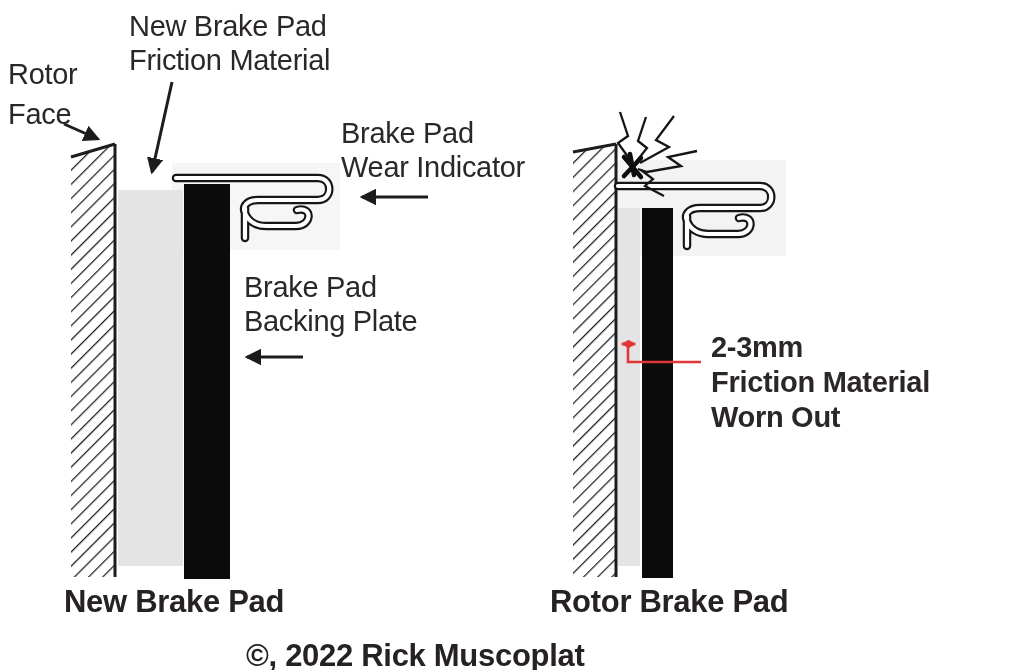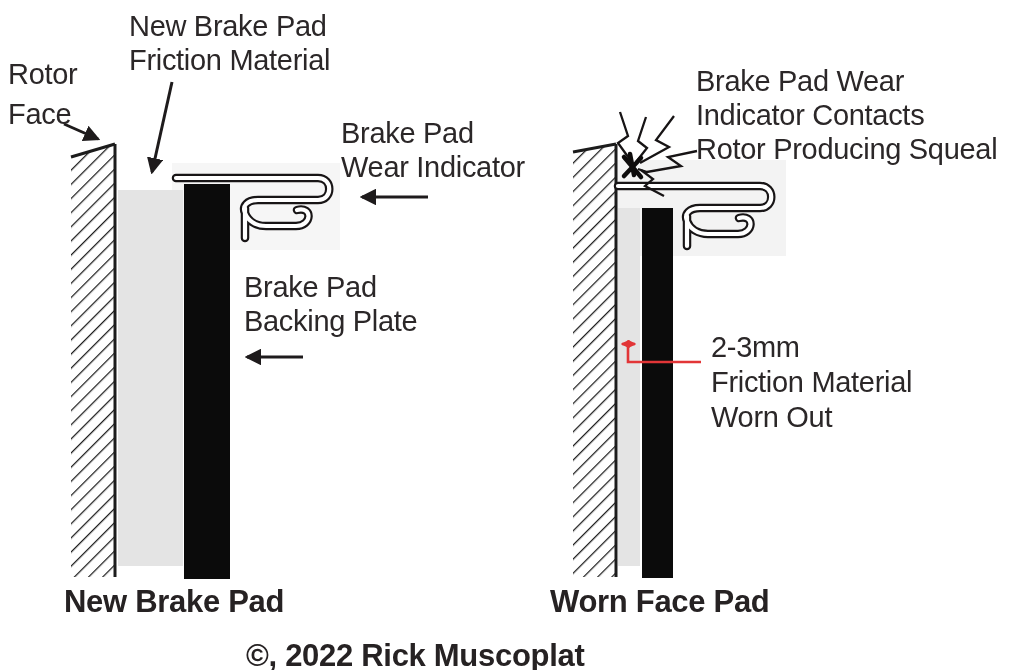--- a/index.html
+++ b/index.html
@@ -6,21 +6,21 @@
   #canvas {
     position:relative; width:1024px; height:670px; background:#ffffff;
     font-family:"Liberation Sans", sans-serif; color:#2b2728; overflow:hidden;
   }
   #art { position:absolute; left:0; top:0; width:1024px; height:670px; }
   .label {
     position:absolute; white-space:pre-line; font-size:29px; line-height:34px;
     color:#2b2728; letter-spacing:-0.3px;
   }
   .label.tall { line-height:40px; }
-  .label.loose { line-height:35px; }
+  .label.loose { line-height:35px;font-weight:bold; }
   .caption {
     position:absolute; font-size:31px; font-weight:700; color:#262223;
     letter-spacing:-0.3px; white-space:pre;
   }
   .clip-outer { fill:none; stroke:#181516; stroke-width:8.5; stroke-linecap:round; stroke-linejoin:round; }
   .clip-inner { fill:none; stroke:#ffffff; stroke-width:4.2; stroke-linecap:round; stroke-linejoin:round; }
   .callout { stroke:#1e1b1c; stroke-width:3; fill:none; }
   .bolt { stroke:#171415; stroke-width:2.3; fill:none; stroke-linejoin:miter; }
   .flash { stroke:#0e0c0c; stroke-width:4.5; stroke-linecap:round; }
   .redline { stroke:#e23537; stroke-width:2.6; fill:none; }
@@ -97,26 +97,23 @@
 
   <div class="label" style="left:129px; top:9px;">New Brake Pad
 Friction Material</div>
 
   <div class="label" style="left:341px; top:116px;">Brake Pad
 Wear Indicator</div>
 
   <div class="label" style="left:244px; top:270px;">Brake Pad
 Backing Plate</div>
 
-  <div class="label" style="left:696px; top:64px;">Brake Pad Wear
-Indicator Contacts
-Rotor Producing Squeal</div>
 
   <div class="label loose" style="left:711px; top:330px;">2-3mm
 Friction Material
 Worn Out</div>
 
   <div class="caption" style="left:64px; top:584px;">New Brake Pad</div>
 
-  <div class="caption" style="left:550px; top:584px;">Worn Face Pad</div>
+  <div class="caption" style="left:550px; top:584px;">Rotor Brake Pad</div>
 
   <div class="caption" style="left:246px; top:606px;margin-top:32px;">©, 2022 Rick Muscoplat</div>
 </div>
 
 </body></html>

